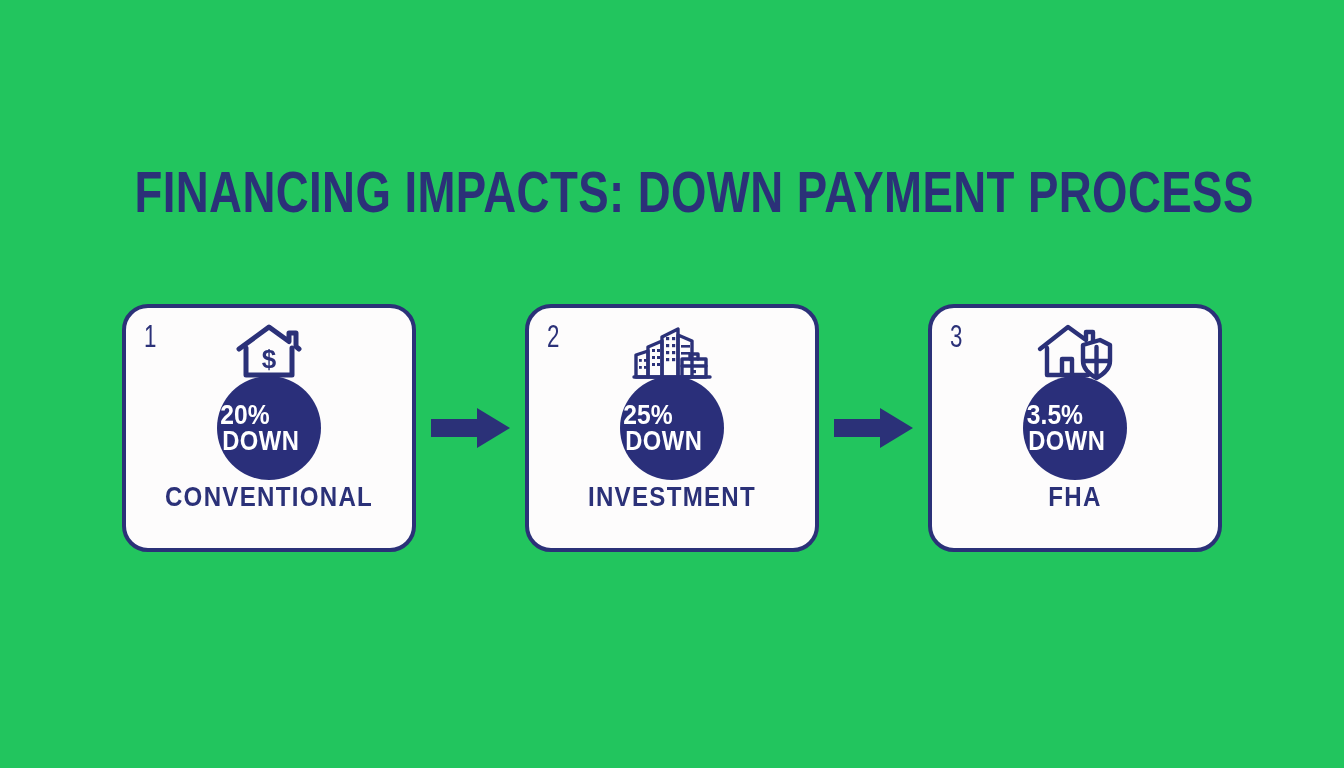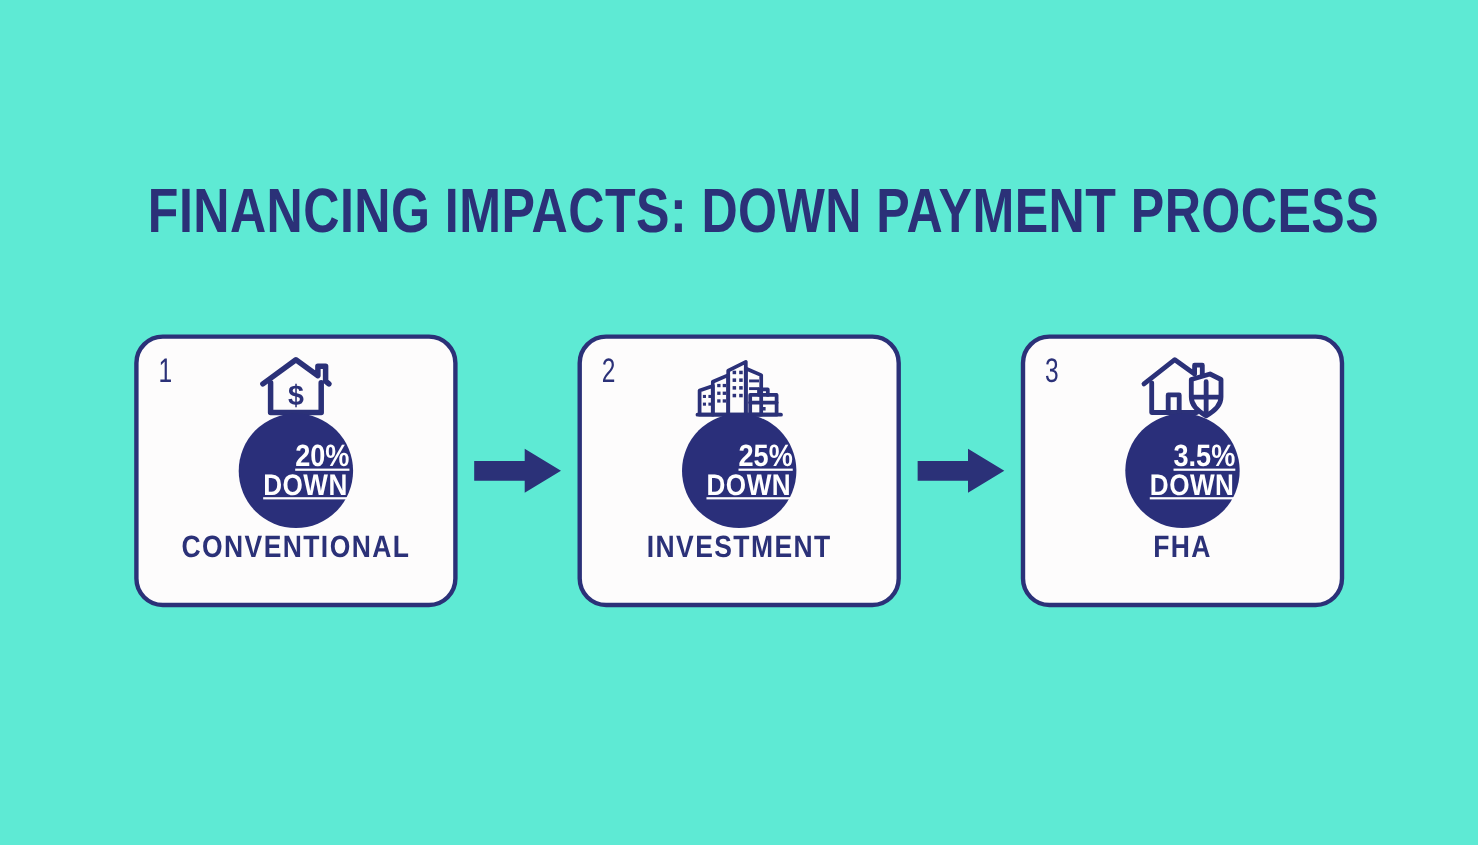--- a/index.html
+++ b/index.html
@@ -10,21 +10,21 @@
     width: 1344px;
     height: 768px;
     background: #fbfaf9;
     font-family: "Liberation Sans", sans-serif;
     overflow: hidden;
   }
   #stage {
     position: relative;
     width: 1344px;
     height: 768px;
-    background: #5eead4;
+    background: #22c55e;
   }
 
   
   .title {
     position: absolute;
     left: 0;
     top: 160px;
     width: 1344px;
     text-align: center;
     color: #2b3178;
@@ -92,24 +92,23 @@
     position: absolute;
     left: 50%;
     top: 68px;
     width: 104px;
     height: 104px;
     margin-left: -52px;
     border-radius: 50%;
     background: #2a2f7a;
     display: flex;
     flex-direction: column;
-    align-items: flex-end;
+    align-items: flex-start;
     justify-content: center;
     color: #ffffff;
-    text-decoration: underline;
   }
   .pct-value {
     font-family: "Liberation Sans Narrow", "Liberation Sans", sans-serif;
     font-weight: bold;
     font-size: 28px;
     line-height: 27px;
     transform: scaleX(0.88);
     white-space: nowrap;
   }
   .pct-word {

